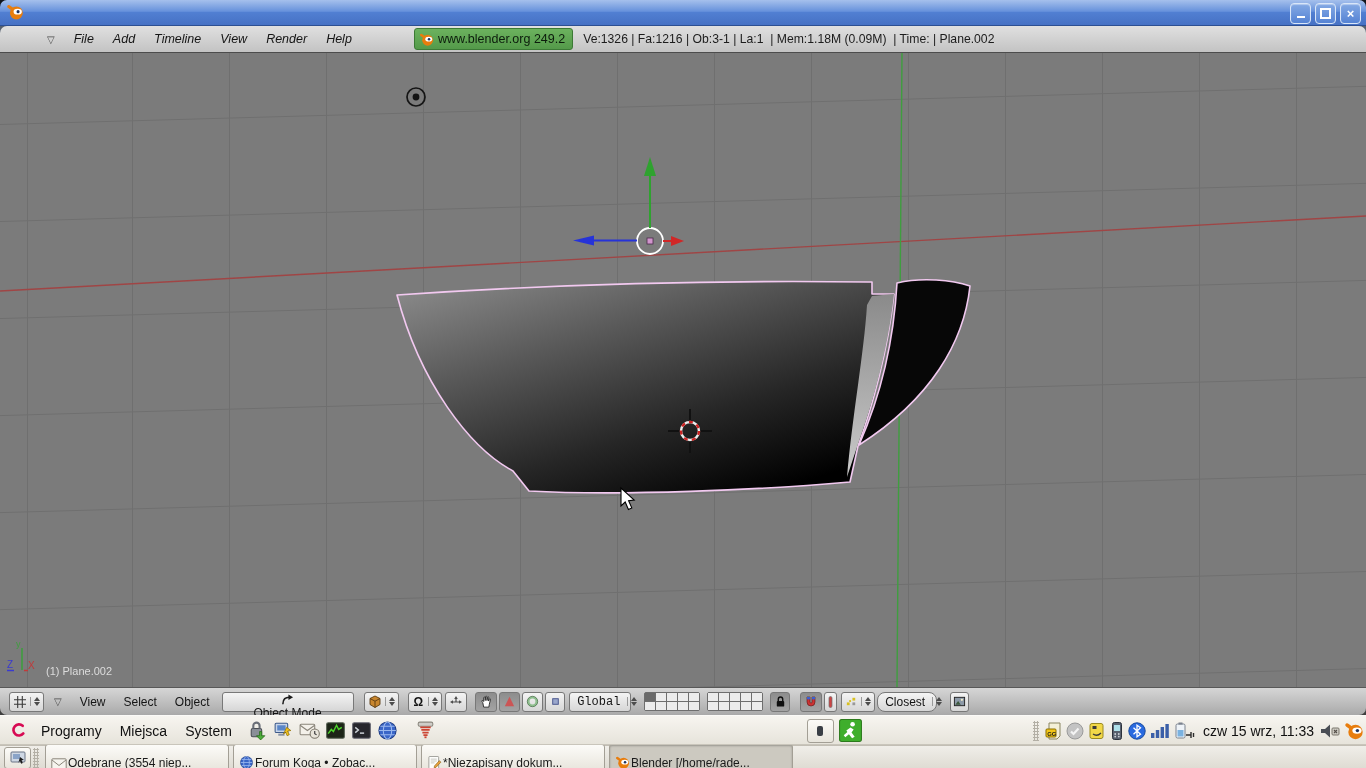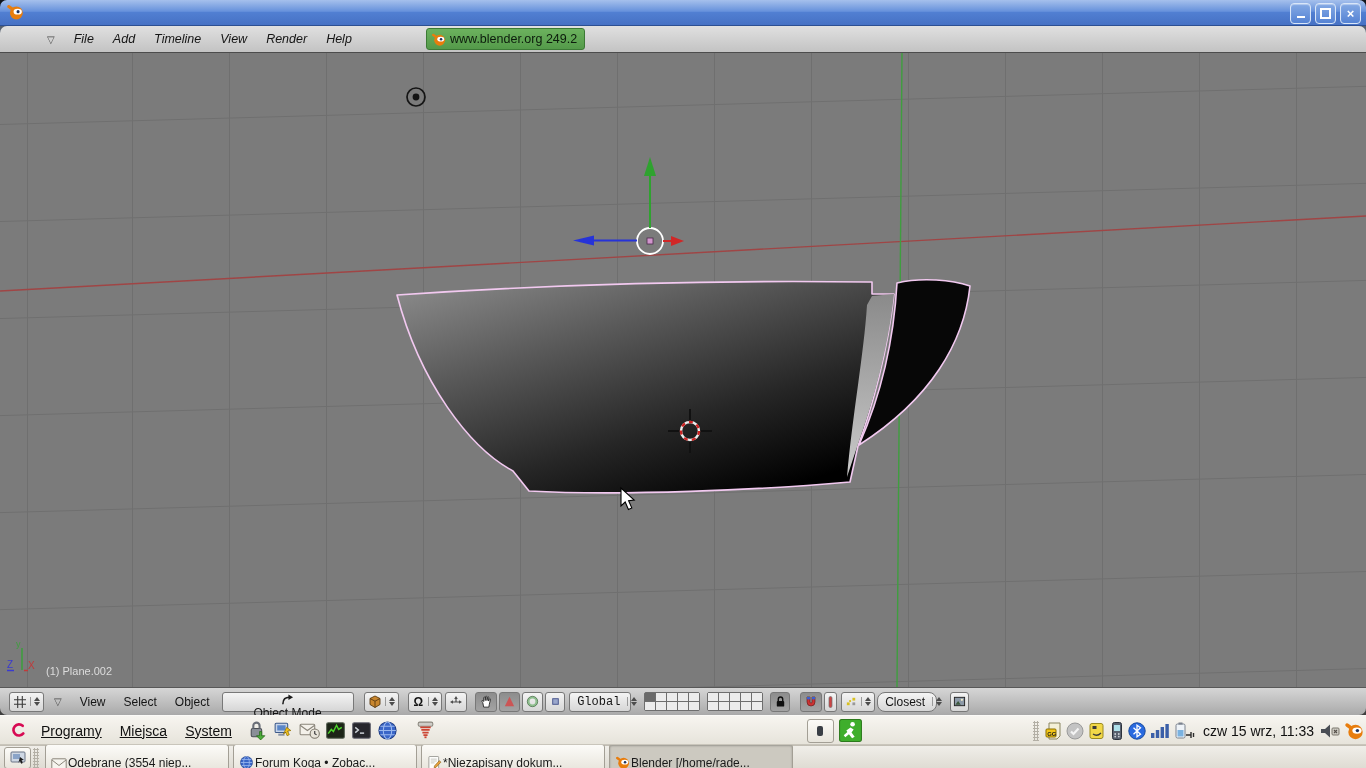--- a/index.html
+++ b/index.html
@@ -22,21 +22,21 @@
   .tb-btn .glyph-close{color:#fff;font-weight:bold;font-size:13px;line-height:13px;}
 
   
   .mb-strip{height:27px;background:#55606f;}
   .menubar{height:26px;border-radius:7px 7px 0 0;border-bottom:1px solid #4c4c4c;
     background:linear-gradient(#e0e0e0,#c3c3c3);display:flex;align-items:center;position:relative;
     font-size:12.5px;color:#151515;}
   .mb-collapse{margin-left:47px;font-size:10px;color:#4a4a4a;}
   .mb-menu{padding:3px 0;margin-left:19px;font-style:italic;}
   .mb-menu:first-of-type{margin-left:13px;}
-  .mb-right{position:absolute;left:426px;top:0;height:100%;display:flex;align-items:center;justify-content:space-between;}
+  .mb-right{position:absolute;left:414px;top:0;height:100%;display:flex;align-items:center;justify-content:space-between;}
   .badge{display:flex;align-items:center;gap:4px;background:linear-gradient(#6cb25e,#549a4a);
     border:1px solid #3c7a35;border-radius:3px;height:20px;padding:0 7px 0 4px;color:#0c1c0c;}
   .stats{margin-left:10px;color:#1c1c1c;font-size:12.2px;white-space:pre;}
 
   
   .viewport{height:634px;position:relative;background:#7b7b7b;overflow:hidden;}
   .grid-v{position:absolute;inset:0;
     background:repeating-linear-gradient(90deg,transparent 0 96px,#6f6f6f 96px 97px);
     background-position:36px 0;}
   .grid-h{position:absolute;inset:-60px;
@@ -62,21 +62,21 @@
   .ddtext{padding:0 4px;white-space:nowrap;}
   .layergrid{display:grid;grid-template-columns:repeat(5,10px);grid-template-rows:repeat(2,8px);
     gap:1px;background:#6e6e6e;border:1px solid #6e6e6e;border-radius:2px;}
   .layergrid .cell{background:#ececec;}
   .layergrid .cell.on{background:#6a6a6a;}
 
   
   .gpanel{height:30px;background:linear-gradient(#f7f5f0,#e6e3da);border-top:1px solid #fbfaf7;
     box-shadow:inset 0 -1px 0 #c9c5bb;display:flex;align-items:center;font-size:14px;color:#101010;
     position:relative;box-sizing:border-box;}
-  .gp-menu{padding:4px 6px;margin-left:6px;text-decoration:underline;}
+  .gp-menu{padding:4px 6px;margin-left:6px;}
   .gp-launchers{display:flex;align-items:center;gap:3px;margin-left:8px;}
   .tray{position:absolute;right:2px;top:0;height:100%;display:flex;align-items:center;gap:2px;}
   .handle{width:6px;height:20px;background-image:radial-gradient(#b3afa5 1px,transparent 1.2px);
     background-size:3px 3px;margin:0 2px;}
   .clock{font-size:14px;margin:0 2px 0 4px;white-space:nowrap;}
 
   .tpanel{height:24px;background:linear-gradient(#f0eee9,#dedbd2);border-top:1px solid #c2beb4;
     display:flex;align-items:center;font-size:12px;color:#1a1a1a;box-sizing:border-box;}
   .tbtn{height:27px;width:184px;margin-left:4px;border:1px solid #a39f95;border-radius:3px;
     background:linear-gradient(#fcfbf8,#e8e5dc);display:flex;align-items:flex-end;gap:1px;
@@ -127,20 +127,21 @@
           <span class="icon">
             <svg width="15" height="15" viewBox="0 0 20 20">
               <path d="M3,4 L10,9" stroke="#e87d0d" stroke-width="3.4" stroke-linecap="round"></path>
               <circle cx="11.5" cy="11" r="7.2" fill="#e87d0d"></circle>
               <ellipse cx="13" cy="9.6" rx="4.6" ry="3.2" fill="#fff"></ellipse>
               <circle cx="13.4" cy="9.6" r="1.7" fill="#20345e"></circle>
             </svg>
           </span>
           <span>www.blender.org 249.2</span>
         </span>
+        <span class="stats">Ve:1326 | Fa:1216 | Ob:3-1 | La:1  | Mem:1.18M (0.09M)  | Time: | Plane.002</span>
       </span>
     </div>
   </div>
 
   <div class="viewport">
     <div class="grid-v"></div>
     <div class="grid-h"></div>
     <svg class="vp-svg" width="1366" height="634" viewBox="0 0 1366 634">
       <defs>
         <linearGradient id="hullg" x1="0" y1="0" x2="0.75" y2="1">

